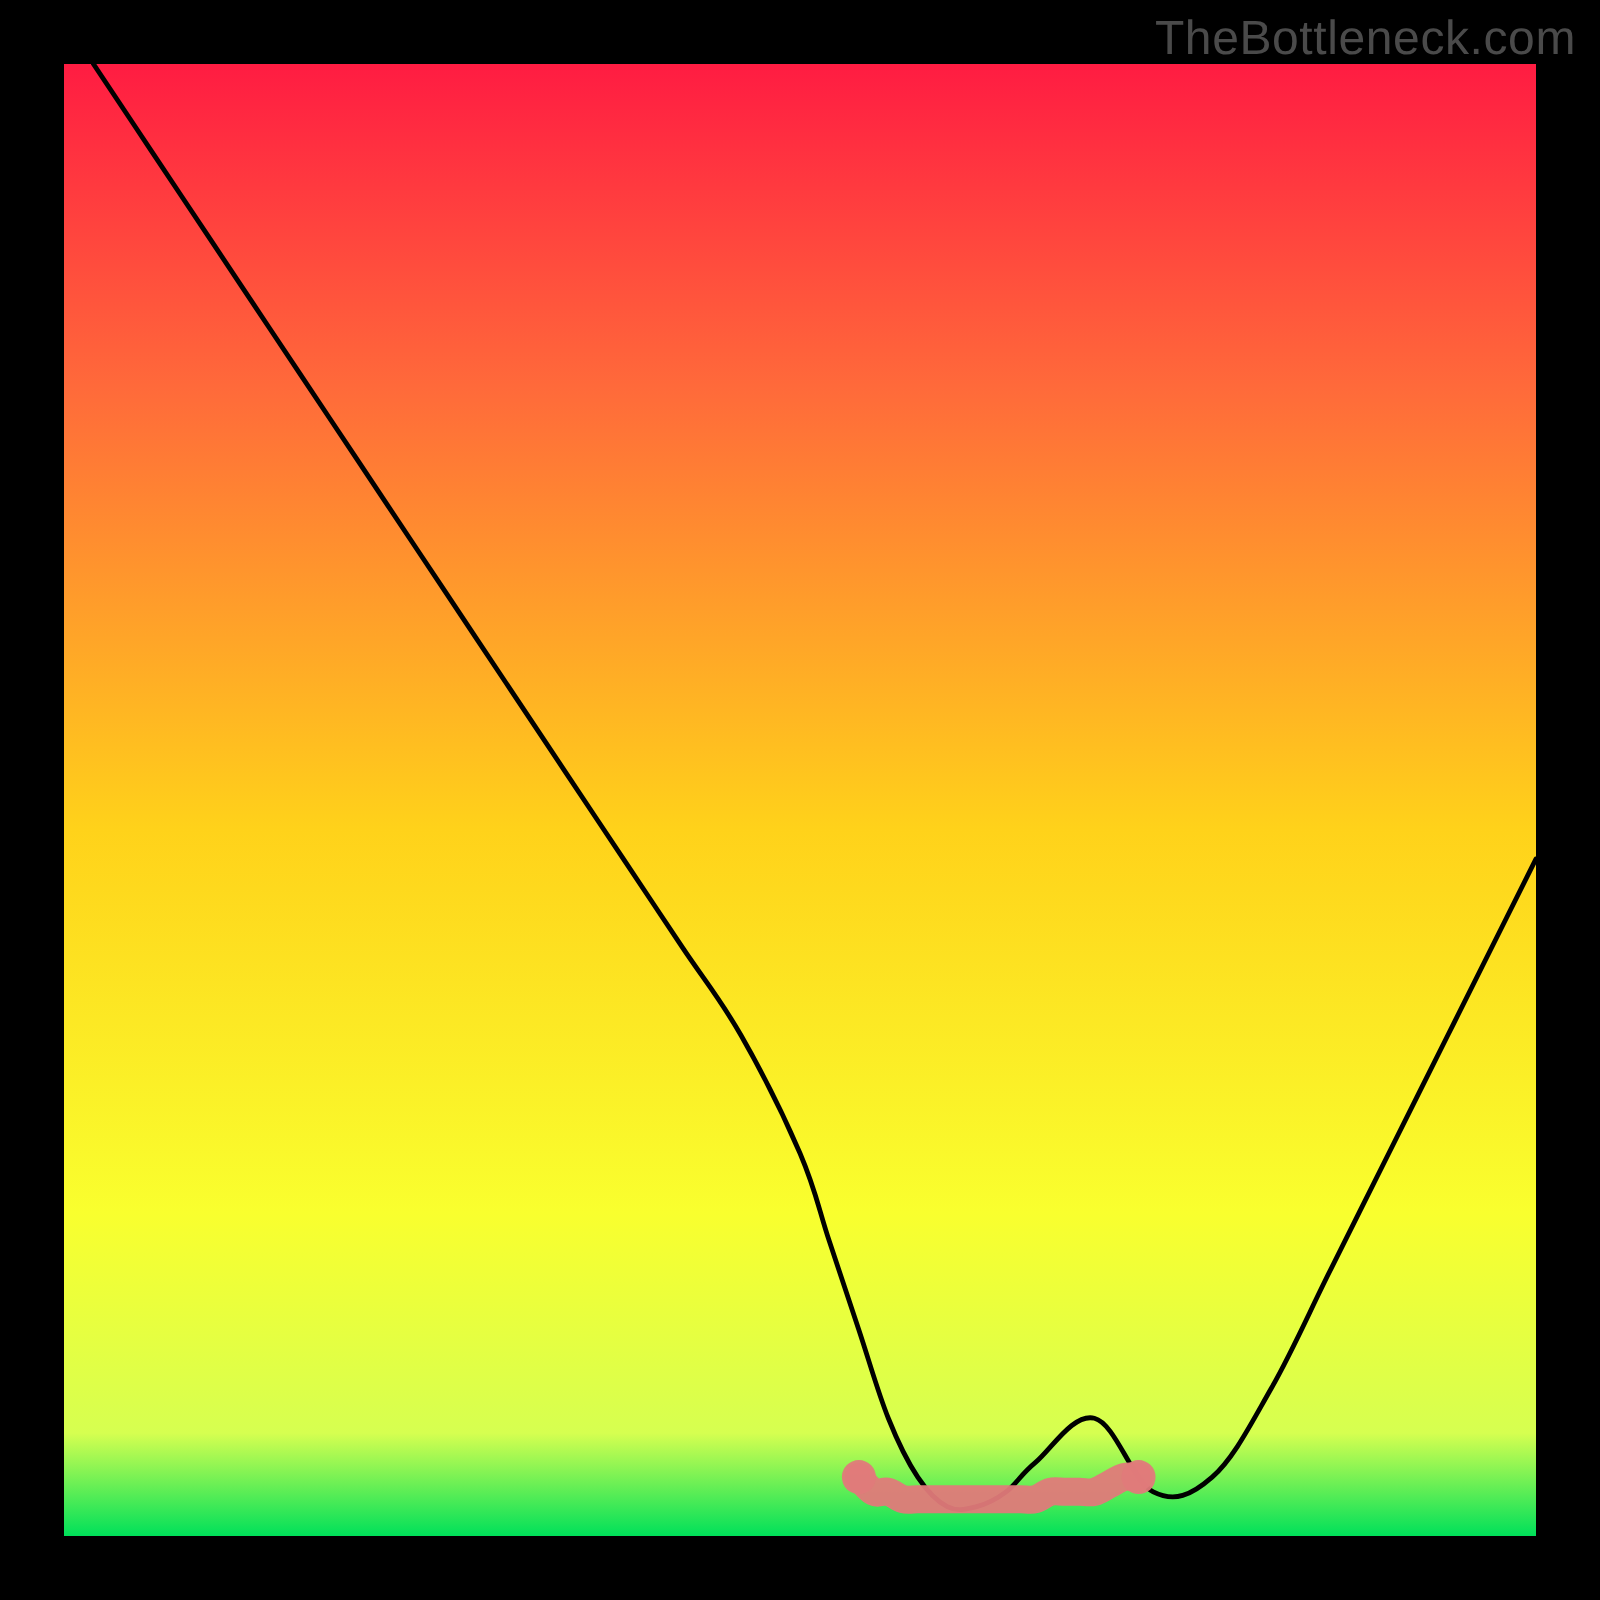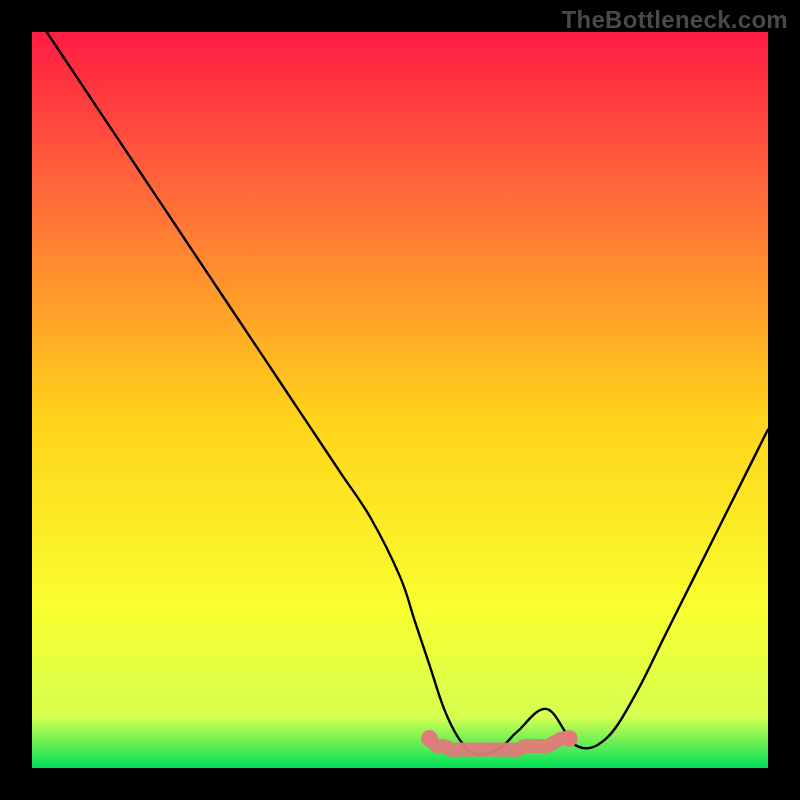--- a/index.html
+++ b/index.html
@@ -10,21 +10,21 @@
     position: relative;
     overflow: hidden;
     font-family: Arial, Helvetica, sans-serif;
   }
   .watermark {
     position: absolute;
     top: 6px;
     right: 12px;
     color: #4a4a4a;
     font-size: 24px;
-    font-weight: 700;
+    font-weight: 400;
     letter-spacing: 0.3px;
     z-index: 10;
   }
   .outer {
     position: absolute;
     inset: 0;
     background: #000;
   }
   .plot-wrap {
     position: absolute;

